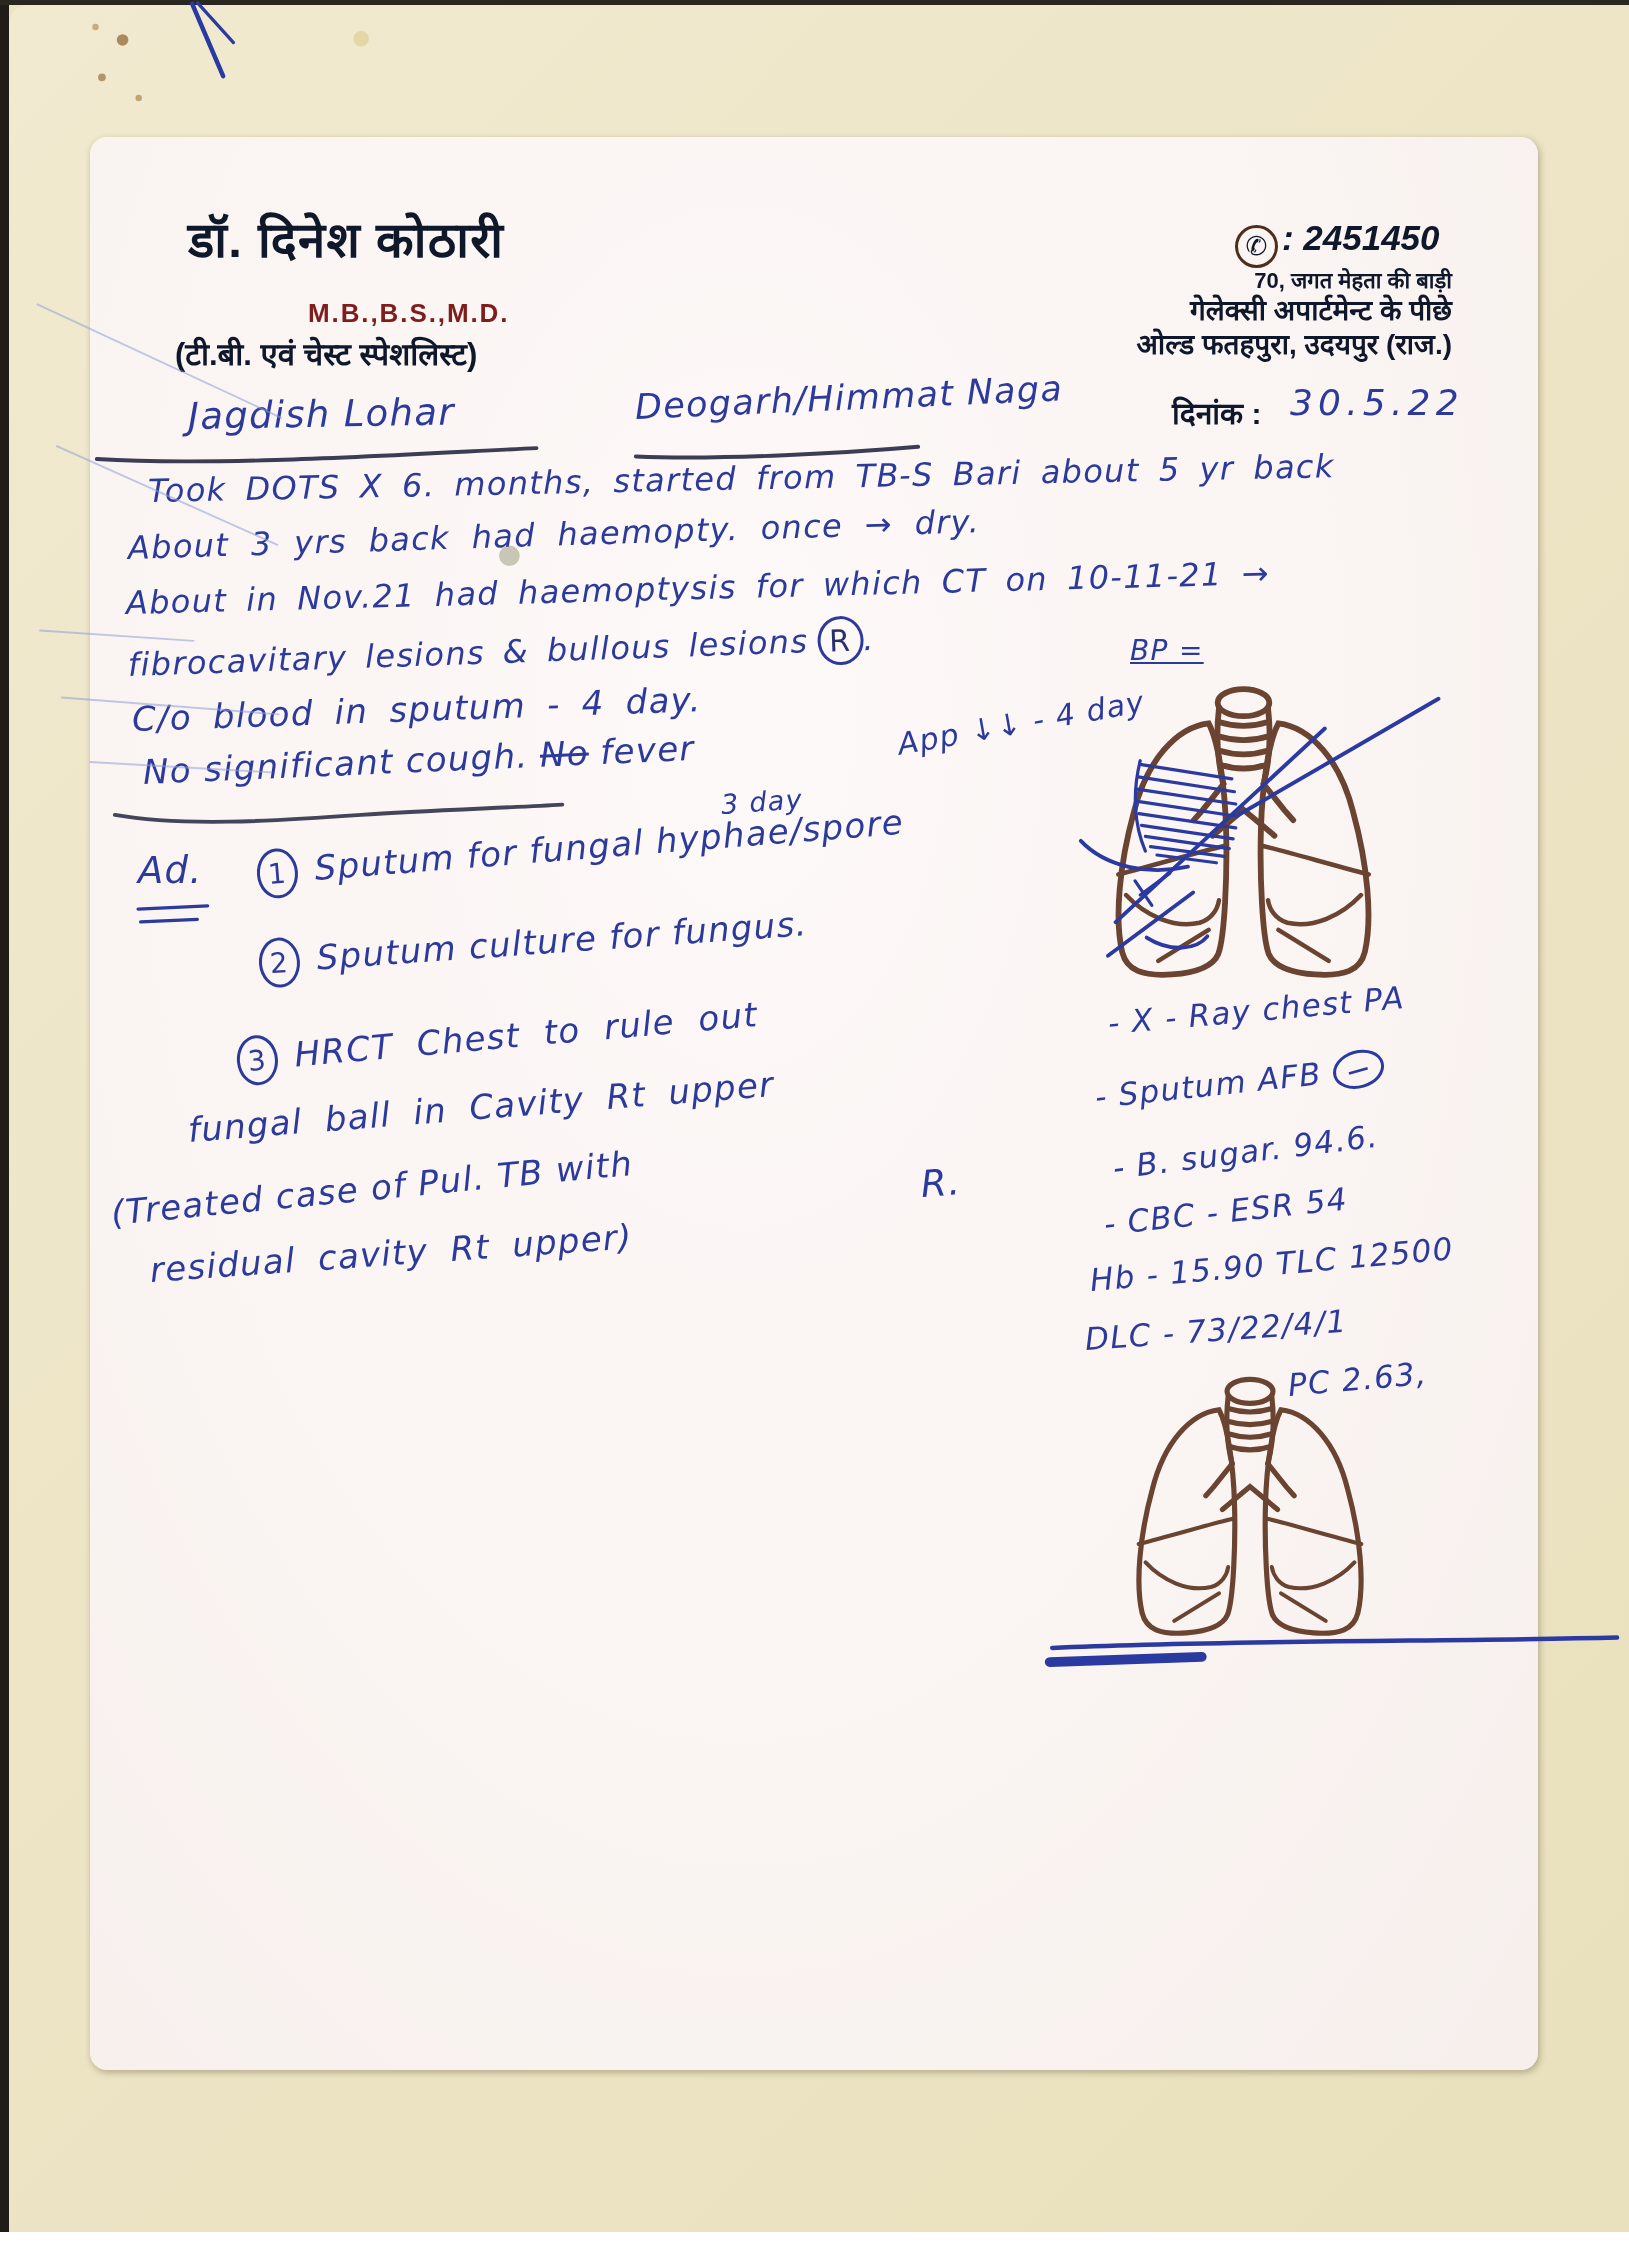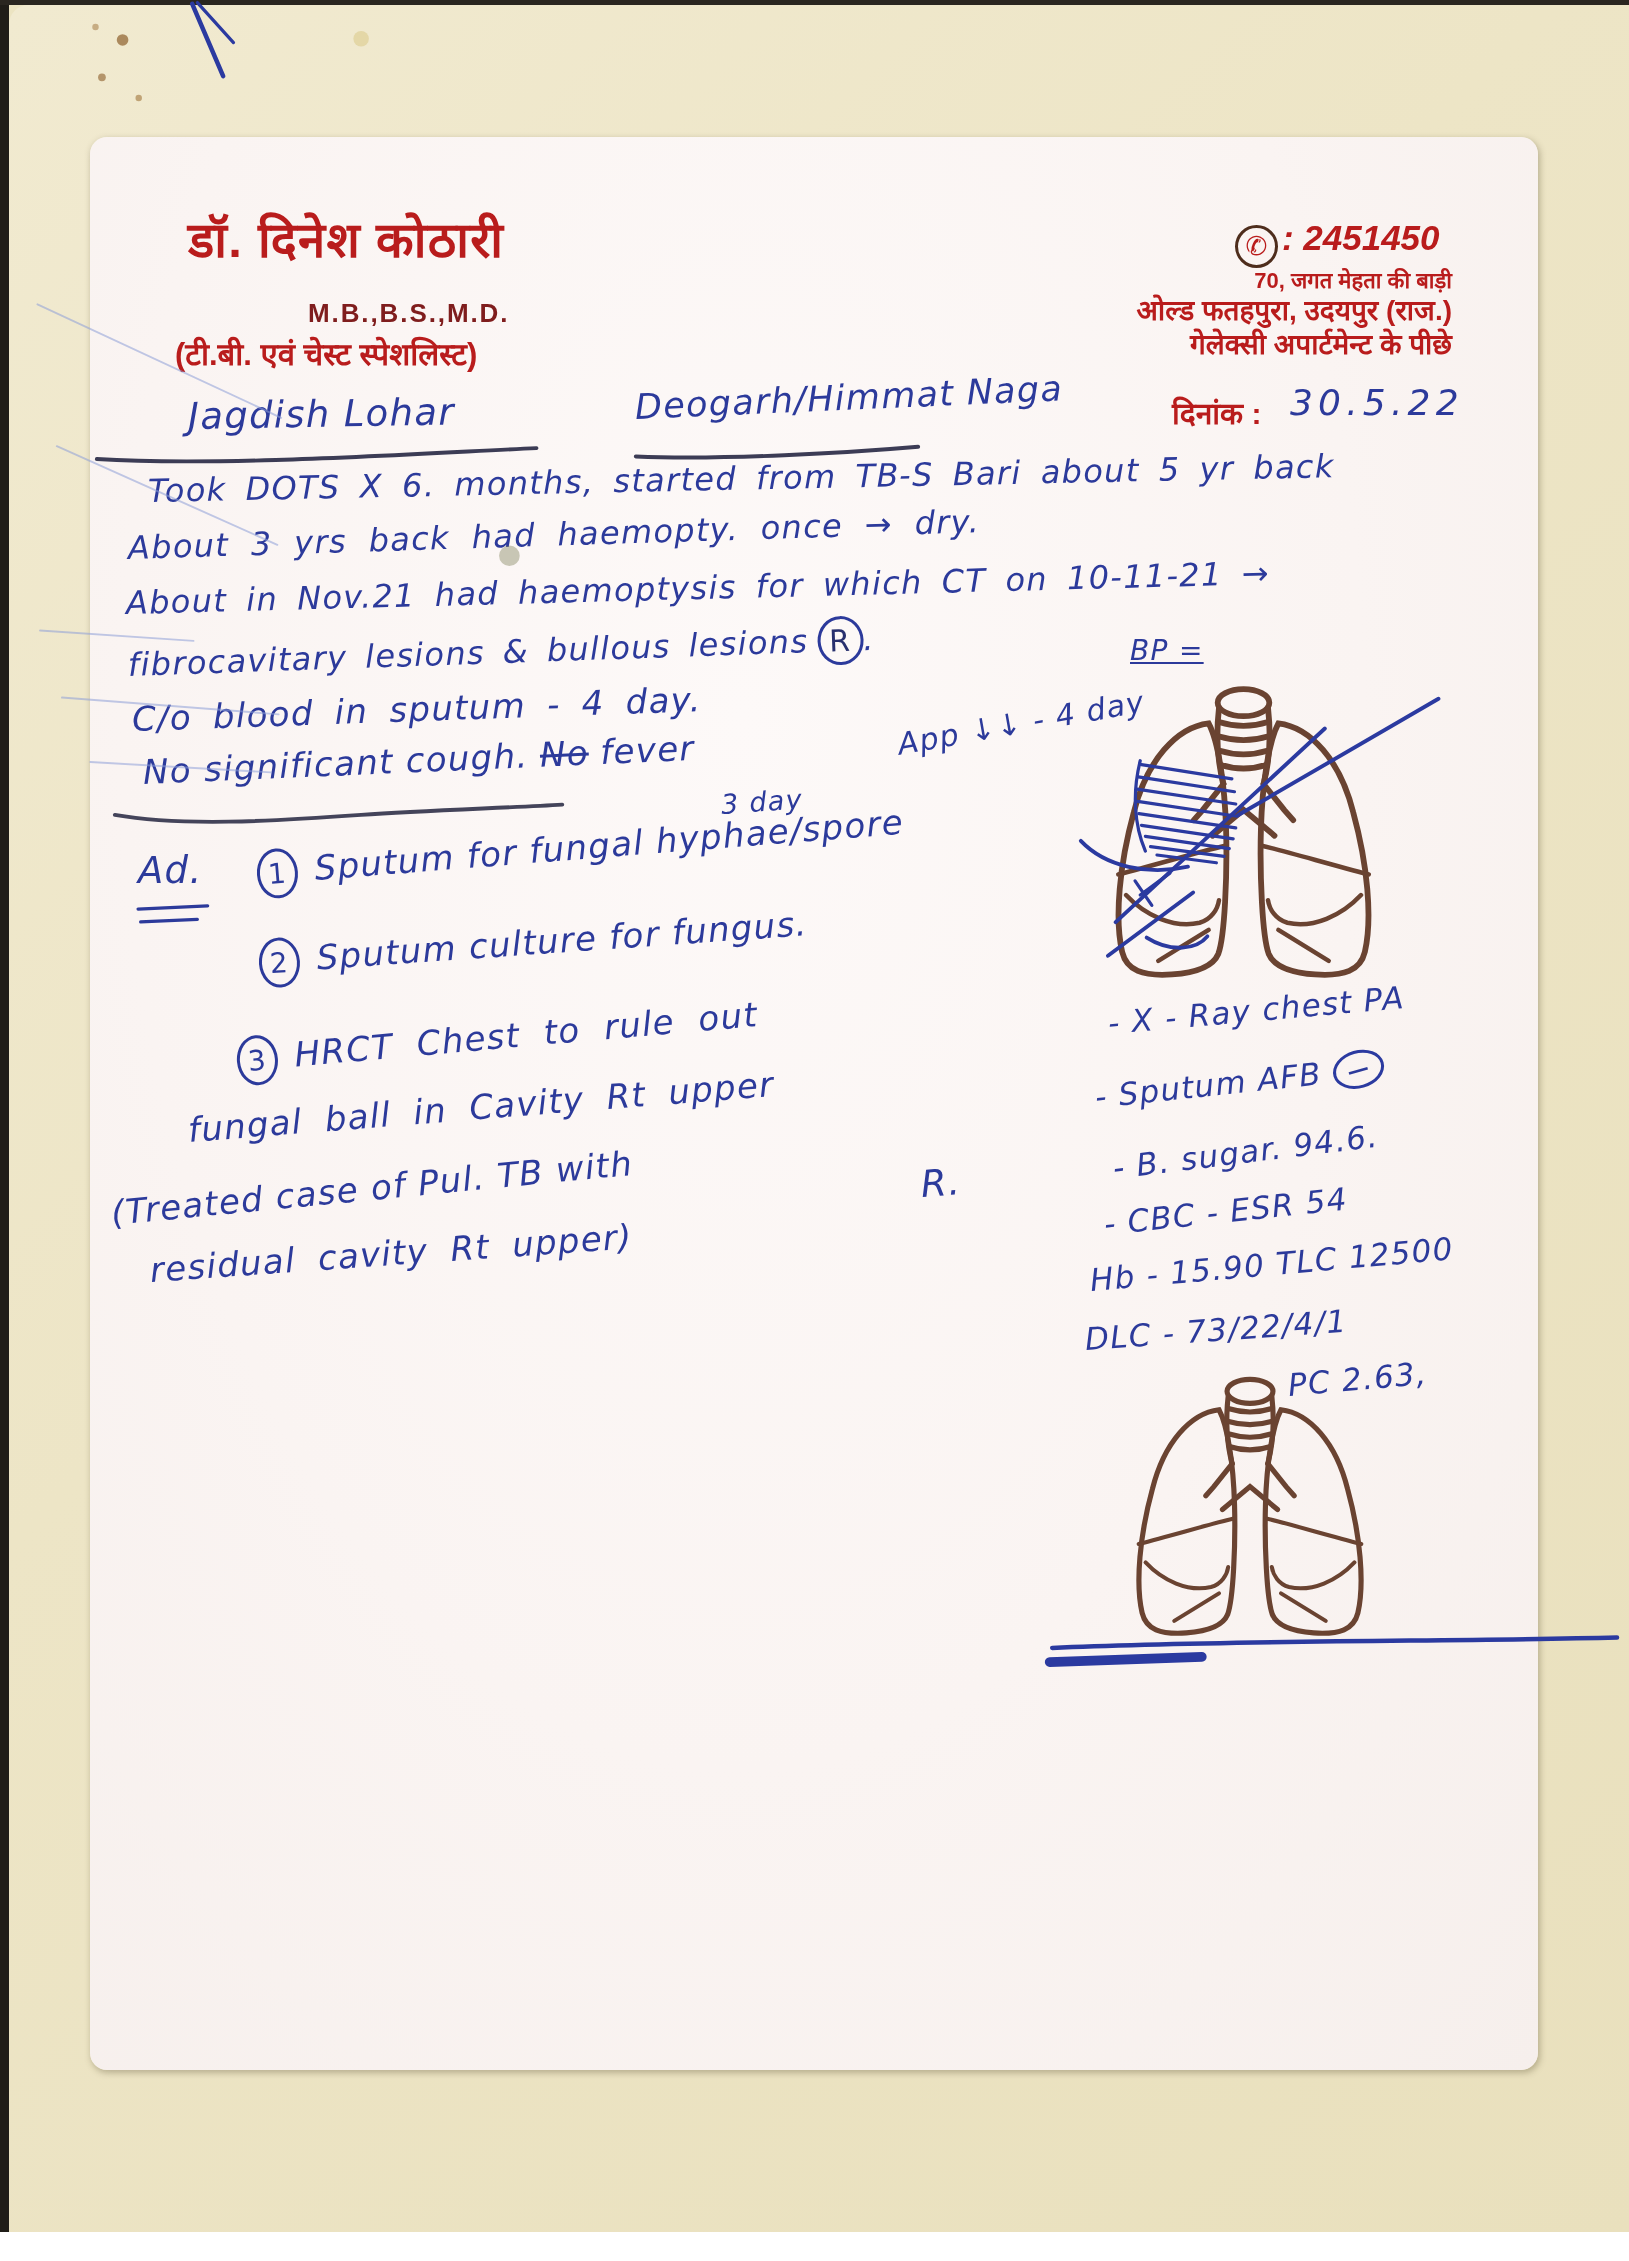--- a/index.html
+++ b/index.html
@@ -11,21 +11,21 @@
   .abs{position:absolute;}
   .edge-left{left:0;top:0;width:9px;height:2261px;background:#201d18;}
   .edge-top{left:0;top:0;width:1630px;height:5.2px;background:#2a2620;}
   .backing{left:9px;top:5.2px;width:1621px;height:2231px;background:linear-gradient(135deg,#f1ead0 0%,#ede5c6 40%,#e9e0bd 100%);border-radius:19.3px 0 0 0;}
   .bottom-strip{left:0;top:2232px;width:1630px;height:29px;background:#ffffff;}
   .paper{
     left:90px;top:137px;width:1448px;height:1933px;border-radius:17px;
     background:radial-gradient(ellipse at 45% 30%,#fdf9f8 0%,#faf4f2 55%,#f6efec 100%);
     box-shadow:1.3px 2.6px 6.4px rgba(90,80,50,.35);
   }
-  .pr{color:#b91c1c;font-weight:bold;white-space:nowrap;}
+  .pr{color:#0f172a;font-weight:bold;white-space:nowrap;}
   .hw{
     color:#2c3a9b;font-style:italic;white-space:nowrap;
     font-family:"DejaVu Sans","Liberation Sans",sans-serif;
     letter-spacing:1.3px;transform-origin:left center;
   }
   .cnum{
     display:inline-flex;align-items:center;justify-content:center;
     min-width:35px;height:44px;border:3.2px solid #2c3a9b;border-radius:50%;
     font-size:28px;font-style:normal;margin-right:17px;
   }
@@ -59,22 +59,22 @@
 
 <div class="abs pr" style="left:188px;top:205px;font-size:49px;letter-spacing:1.3px;">डॉ. दिनेश कोठारी</div>
 <div class="abs pr" style="left:308px;top:298px;font-size:26px;letter-spacing:1.9px;color:#7f1d1d;">M.B.,B.S.,M.D.</div>
 <div class="abs pr" style="left:175px;top:332px;font-size:31px;">(टी.बी. एवं चेस्ट स्पेशलिस्ट)</div>
 
 <div class="abs pr" style="left:1235px;top:218px;font-size:35px;font-style:italic;">
   <span class="phone-icon">✆</span><span>: 2451450</span>
 </div>
 <div class="abs" style="left:928px;top:268px;width:524px;text-align:right;line-height:1.2;">
   <div class="pr" style="font-size:22px;">70, जगत मेहता की बाड़ी</div>
+  <div class="pr" style="font-size:28px;">गेलेक्सी अपार्टमेन्ट के पीछे</div>
   <div class="pr" style="font-size:28px;">ओल्ड फतहपुरा, उदयपुर (राज.)</div>
-  <div class="pr" style="font-size:28px;">गेलेक्सी अपार्टमेन्ट के पीछे</div>
 </div>
 
 <div class="abs pr" style="left:1172px;top:392px;font-size:30px;">दिनांक :</div>
 <div class="abs hw" style="left:1290px;top:382px;font-size:36px;letter-spacing:5.2px;">30.5.22</div>
 
 <div class="abs hw" style="left:188px;top:395px;font-size:37px;transform:rotate(-1deg);">Jagdish Lohar</div>
 <div class="abs hw" style="left:635px;top:387px;font-size:35px;transform:rotate(-2.5deg);">Deogarh/Himmat Naga</div>
 
 <div class="abs hw" style="left:148px;top:472px;font-size:32px;transform:rotate(-1.2deg);word-spacing:7.7px;">Took DOTS X 6. months, started from TB-S Bari about 5 yr back</div>
 <div class="abs hw" style="left:128px;top:529px;font-size:32px;transform:rotate(-1.8deg);word-spacing:10.3px;">About 3 yrs back had haemopty. once → dry.</div>

